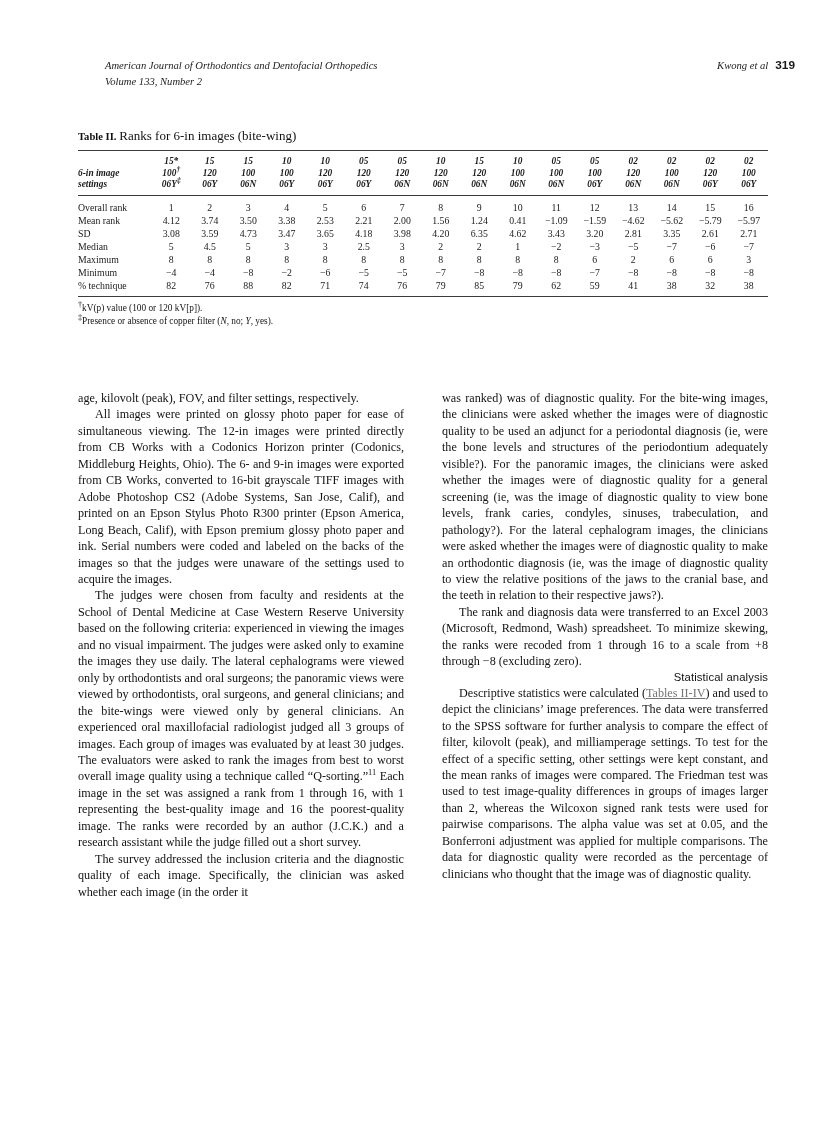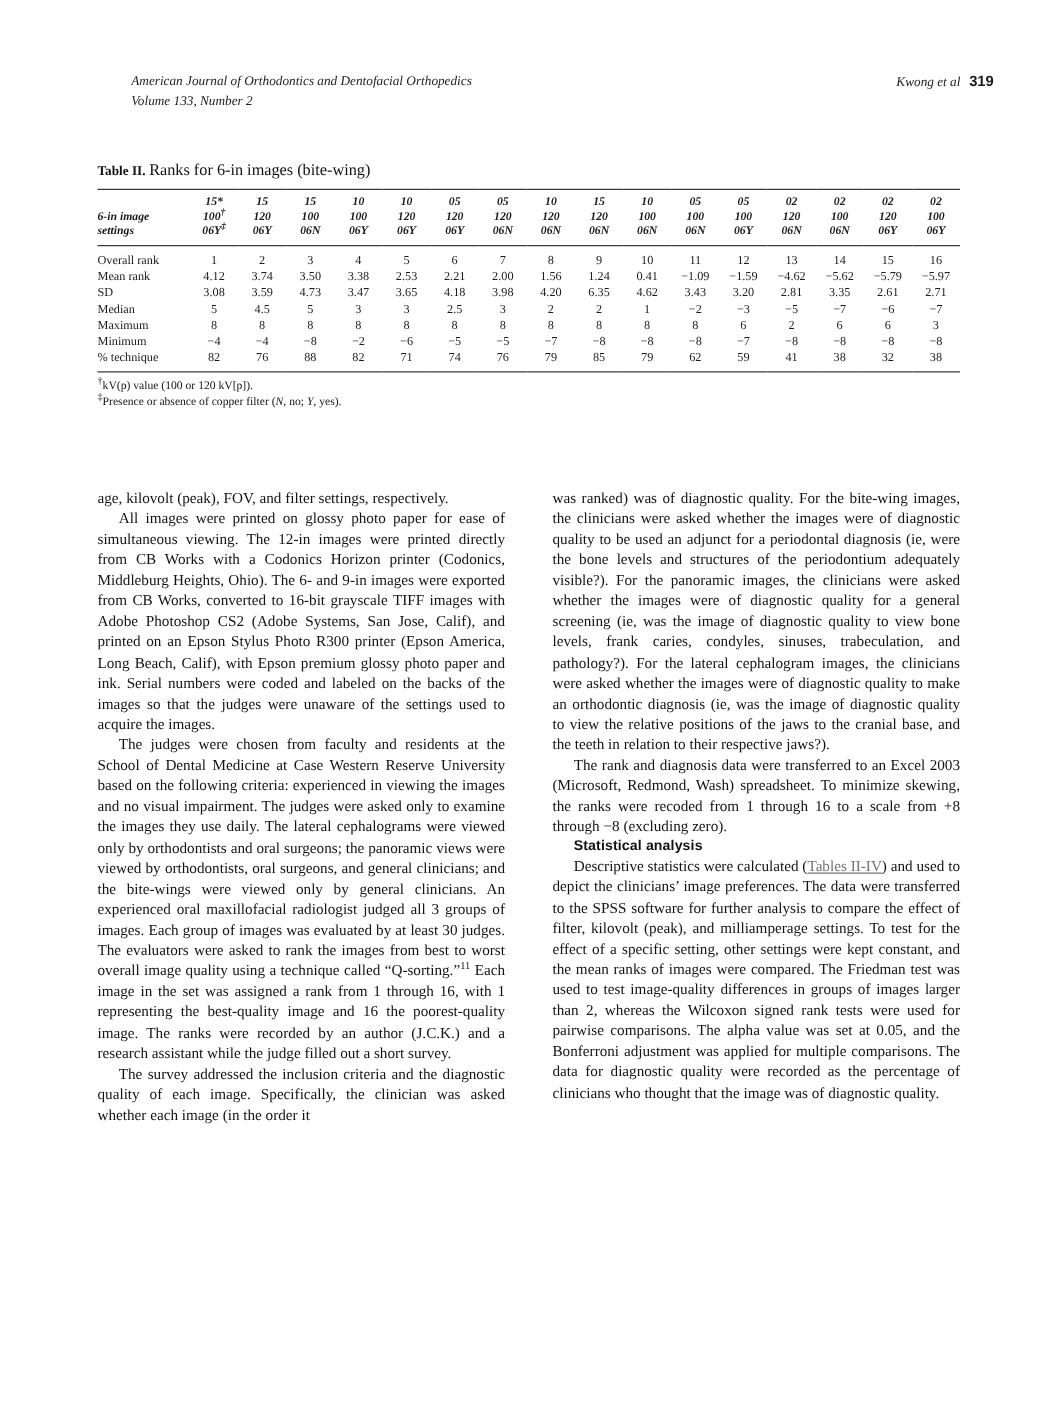--- a/index.html
+++ b/index.html
@@ -171,26 +171,26 @@
   .col.right { left: 364px; }
 
   .col p {
     margin: 0;
     text-indent: 17px;
   }
   .col p.noindent { text-indent: 0; }
 
   .subhead {
     font-family: "Liberation Sans", sans-serif;
-    font-weight: bold;
+    font-weight: normal;
     font-size: 11.3px;
     line-height: 15px;
     margin: 13px 0 3px 0;
     text-indent: 0;
-    text-align: left;
+    text-align: right;
     color: #111;
     letter-spacing: 0.1px;
   }
   .xref { color: #737373; }
   sup.ref {
     font-size: 8.4px;
     vertical-align: super;
     line-height: 0;
   }
 </style>

